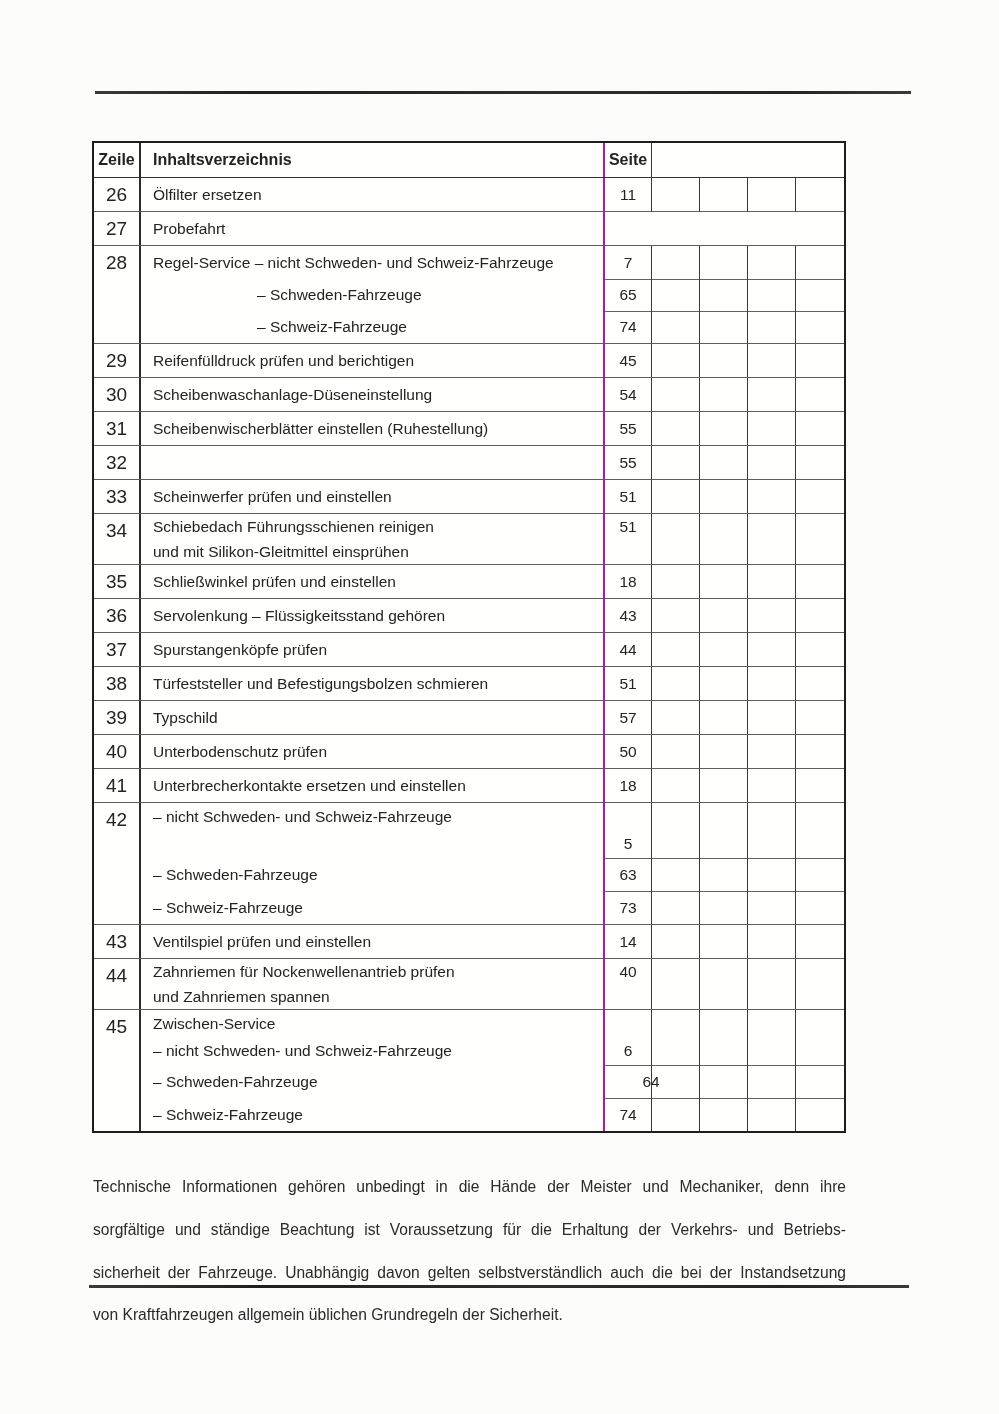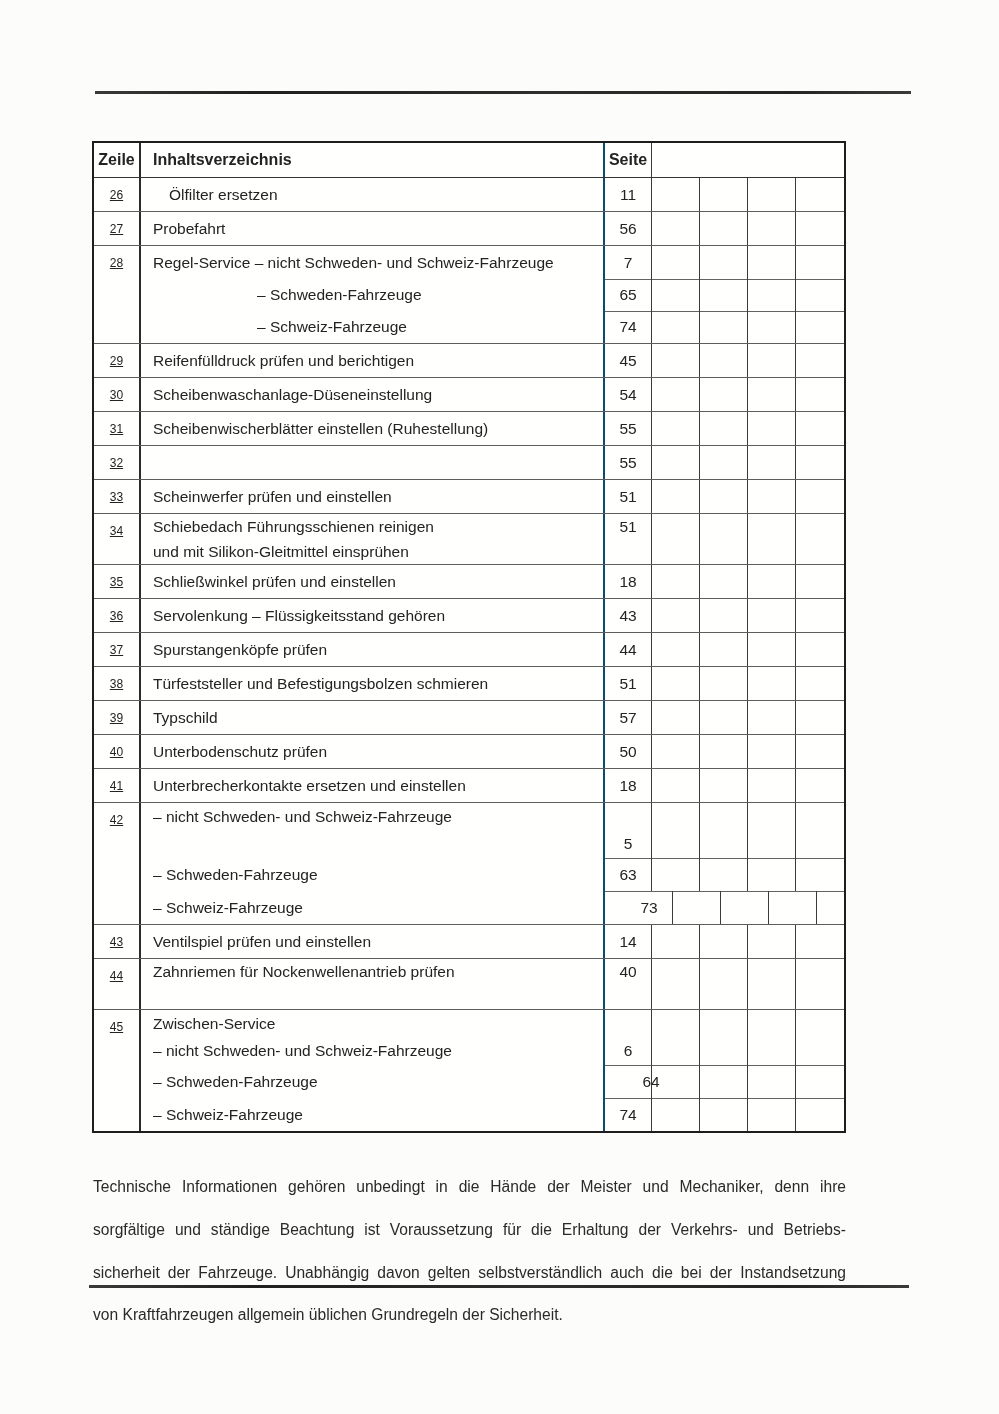--- a/index.html
+++ b/index.html
@@ -23,34 +23,34 @@
 
   .toc-table {
     position:absolute; left:92px; top:141px; width:754px;
     border:2px solid #1d1d1d;
     background:#fffffe;
     box-sizing:border-box;
   }
   .hrow { display:flex; height:34px; border-bottom:1.5px solid #343434; font-weight:bold; font-size:16px; }
   .cell { box-sizing:border-box; flex:none; }
   .cell.zeile   { width:47px;  border-right:2px solid #2b2b2b; }
-  .cell.content { width:464px; border-right:2px solid #0c4a6e; }
+  .cell.content { width:464px; border-right:2px solid #a21caf; }
   .cell.seite   { width:47px;  border-right:1px solid #3a3a3a; }
   .cell.merk    { width:48px;  border-right:1px solid #3a3a3a; }
   .cell.merk.last { border-right:none; }
   .cell.merkhead { width:192px; }
   .hcell { display:flex; align-items:center; }
   .hcell.ctr { justify-content:center; }
   .hcell.pad { padding-left:12px; }
   .hcell.tight { padding-left:4px; letter-spacing:-0.2px; }
 
   .row { display:flex; }
   .row + .row { border-top:1px solid #5d5d5d; }
 
-  .zline { height:33px; display:flex; align-items:center; justify-content:center; font-size:12px;text-decoration:underline; }
+  .zline { height:33px; display:flex; align-items:center; justify-content:center; font-size:19px; }
   .cseg  { overflow:hidden; }
   .tline { display:flex; align-items:center; padding-left:12px; font-size:15.5px; white-space:nowrap; }
   .tline.indent { padding-left:116px; }
 
   .rightblock { width:239px; display:flex; flex-direction:column; }
   .rseg { display:flex; }
   .rseg.rsep { box-shadow:inset 0 1px 0 #636363; }
   .rseg .cell.seite { display:flex; flex-direction:column; }
   .pagenum { display:flex; align-items:center; justify-content:center; font-size:15.5px; }
 
@@ -79,21 +79,21 @@
         <span>Seite</span>
       </div>
     </div>
     <div id="table-rows">
         <div class="row">
           <div class="cell zeile">
             <div class="zline">26</div>
           </div>
           <div class="cell content">
             <div class="cseg" style="height: 33px;">
-              <div class="tline" style="height: 33px; margin-left: 16px;">
+              <div class="tline" style="height: 33px;">
                 <span>Ölfilter ersetzen</span>
               </div>
             </div>
           </div>
           <div class="rightblock">
             <div class="rseg" style="height: 33px;">
               <div class="cell seite" style="justify-content: center;">
                 <div class="pagenum" style="height: 33px;">11</div>
               </div>
               <div class="cell merk"></div>
@@ -105,31 +105,20 @@
         </div>
         <div class="row">
           <div class="cell zeile">
             <div class="zline">27</div>
           </div>
           <div class="cell content">
             <div class="cseg" style="height: 33px;">
               <div class="tline" style="height: 33px;">
                 <span>Probefahrt</span>
               </div>
-            </div>
-          </div>
-          <div class="rightblock">
-            <div class="rseg" style="height: 33px;">
-              <div class="cell seite" style="justify-content: center;">
-                <div class="pagenum" style="height: 33px;">56</div>
-              </div>
-              <div class="cell merk"></div>
-              <div class="cell merk"></div>
-              <div class="cell merk"></div>
-              <div class="cell merk last"></div>
             </div>
           </div>
         </div>
         <div class="row">
           <div class="cell zeile">
             <div class="zline">28</div>
           </div>
           <div class="cell content">
             <div class="cseg" style="height: 33px;">
               <div class="tline" style="height: 33px;">
@@ -512,21 +501,21 @@
             </div>
             <div class="rseg rsep" style="height: 33px;">
               <div class="cell seite" style="justify-content: center;">
                 <div class="pagenum" style="height: 33px;">63</div>
               </div>
               <div class="cell merk"></div>
               <div class="cell merk"></div>
               <div class="cell merk"></div>
               <div class="cell merk last"></div>
             </div>
-            <div class="rseg rsep" style="height: 33px; padding-left: 21px;">
+            <div class="rseg rsep" style="height: 33px;">
               <div class="cell seite" style="justify-content: center;">
                 <div class="pagenum" style="height: 33px;">73</div>
               </div>
               <div class="cell merk"></div>
               <div class="cell merk"></div>
               <div class="cell merk"></div>
               <div class="cell merk last"></div>
             </div>
           </div>
         </div>
@@ -554,20 +543,23 @@
           </div>
         </div>
         <div class="row">
           <div class="cell zeile">
             <div class="zline">44</div>
           </div>
           <div class="cell content">
             <div class="cseg" style="height: 50px;">
               <div class="tline" style="height: 25px;">
                 <span>Zahnriemen für Nockenwellenantrieb prüfen</span>
+              </div>
+              <div class="tline" style="height: 25px;">
+                <span>und Zahnriemen spannen</span>
               </div>
             </div>
           </div>
           <div class="rightblock">
             <div class="rseg" style="height: 50px;">
               <div class="cell seite" style="justify-content: flex-start;">
                 <div class="pagenum" style="height: 25px;">40</div>
               </div>
               <div class="cell merk"></div>
               <div class="cell merk"></div>

